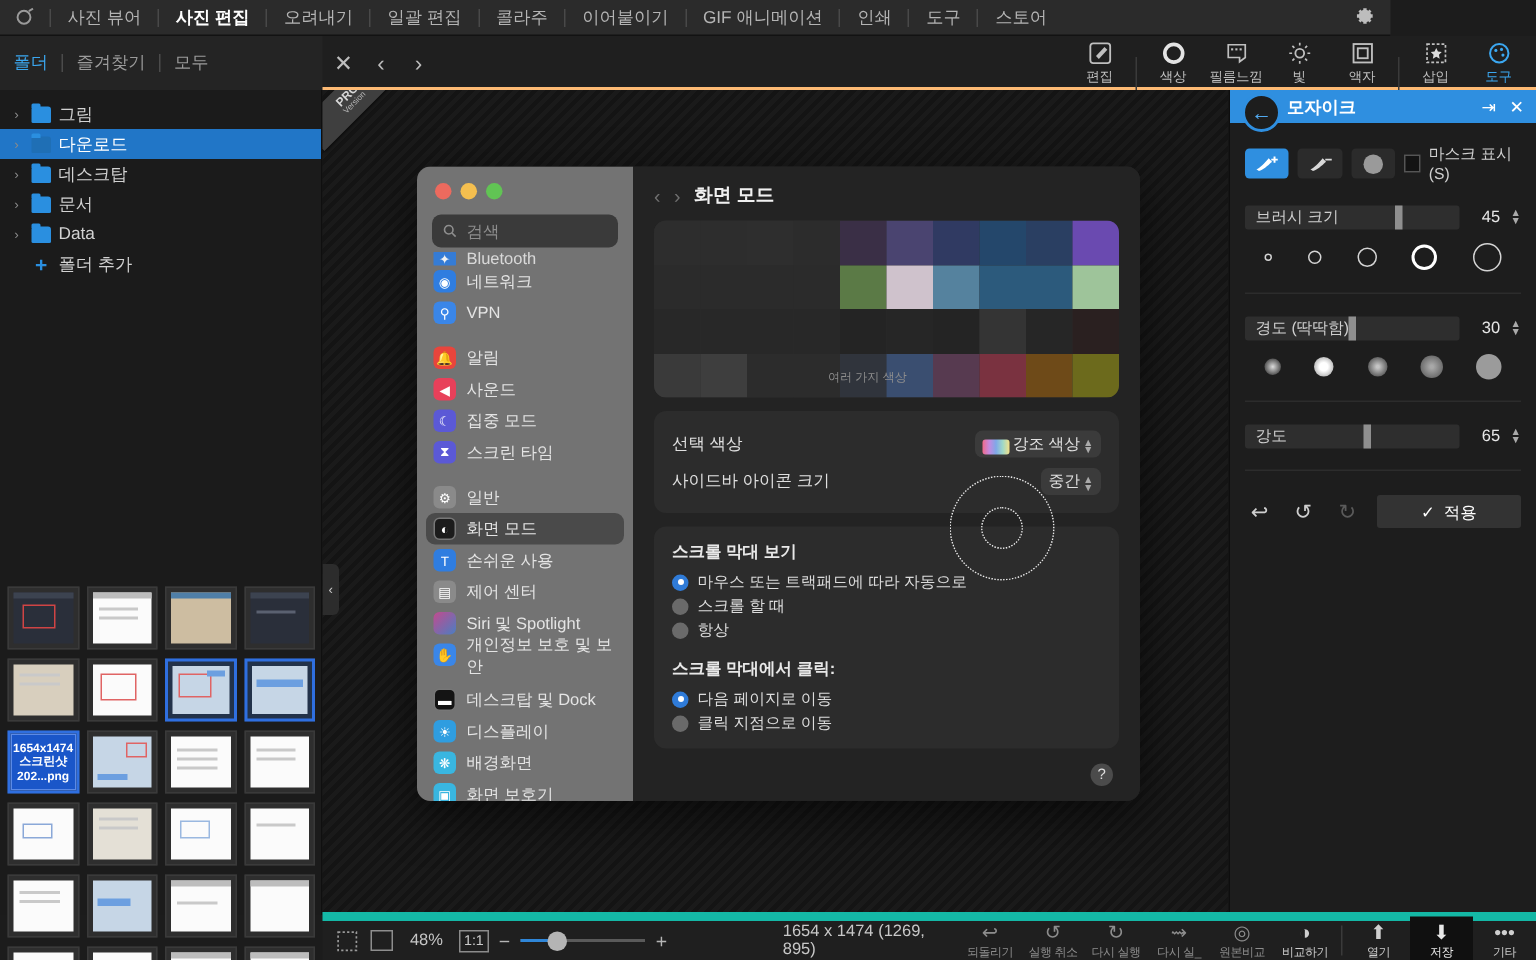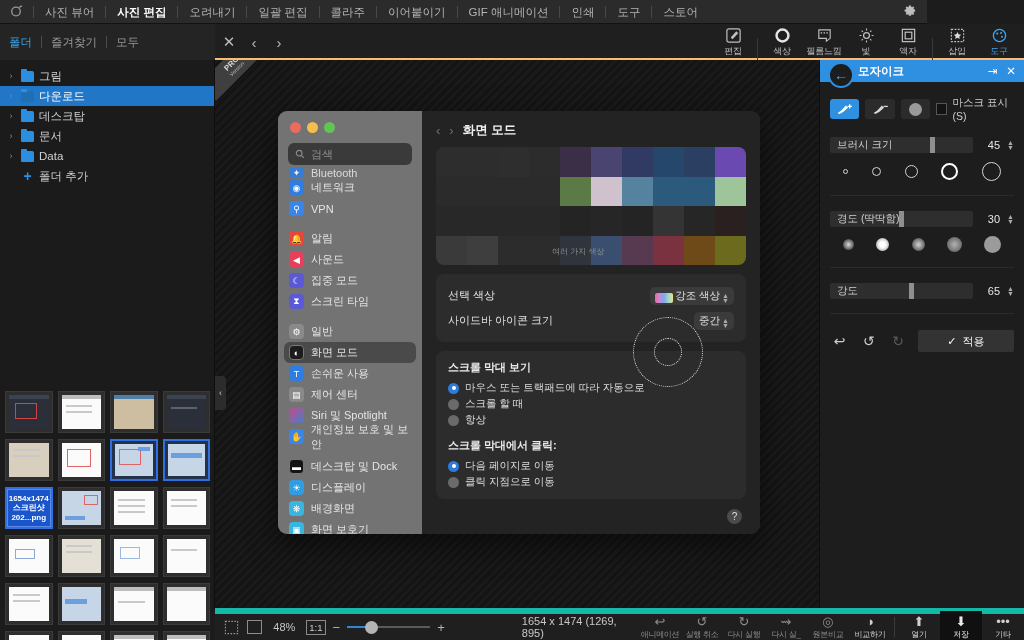--- a/index.html
+++ b/index.html
@@ -763,21 +763,21 @@
         <span class="fil"></span>
         <span class="knb"></span>
       </span>
       <span class="zsign">+</span>
       <span class="dims">1654 x 1474 (1269, 895)</span>
     </div>
 
     <div class="sb-right">
       <div class="sbtn">
         <span class="gl">↩</span>
-        <span class="lb">애니메이션</span>
+        <span class="lb">되돌리기</span>
       </div>
       <div class="sbtn">
         <span class="gl">↺</span>
         <span class="lb">실행 취소</span>
       </div>
       <div class="sbtn">
         <span class="gl">↻</span>
         <span class="lb">다시 실행</span>
       </div>
       <div class="sbtn">

